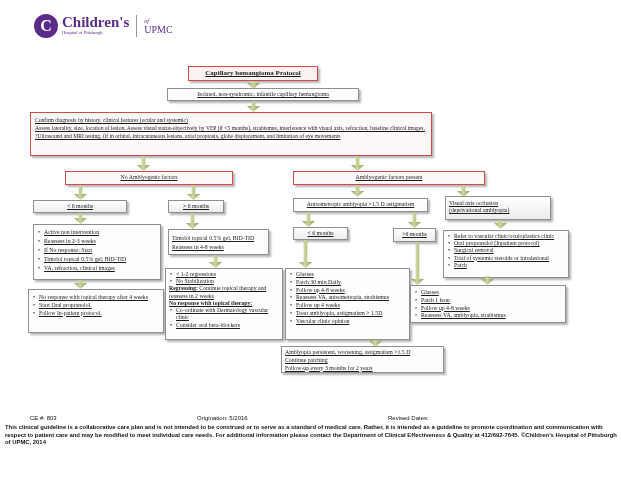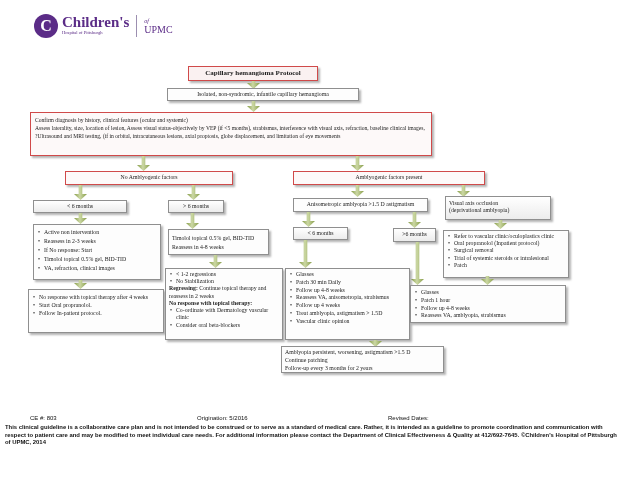--- a/index.html
+++ b/index.html
@@ -13,21 +13,21 @@
       font-family:"Liberation Serif",serif;}
   #logo .nm{color:#5b2c87;font-size:15px;font-weight:bold;line-height:1;}
   #logo .tg{color:#5b2c87;font-size:4.6px;line-height:1.4;}
   #logo .bar{width:1px;height:22px;background:#9c8fb0;margin:0 3px;}
   #logo .of{color:#5b2c87;font-size:6px;font-style:italic;line-height:1;}
   #logo .upmc{color:#5b2c87;font-size:10px;font-weight:normal;line-height:1.1;}
 
   
   .box{position:absolute;border:1px solid #8f8f8f;background:#fdfdfd;
        box-shadow:1.5px 1.5px 2px rgba(0,0,0,.30);box-sizing:border-box;
-       font-size:5.8px;line-height:1.25;padding:2px 3px;}
+       font-size:5.8px;line-height:1.25;padding:2px 3px;text-decoration:underline;}
   .red{border:1.5px solid #d04a4a;background:#fdf9f9;}
   .ctr{display:flex;align-items:center;justify-content:center;text-align:center;}
   .grad{background:linear-gradient(#ffffff,#ececec);}
   .title{font-weight:bold;font-size:7px;background:#faf1f1;}
   ul{margin:0;padding:0;list-style:none;}
   li{position:relative;padding-left:7px;}
   li::before{content:"\2022";position:absolute;left:1px;top:0;}
   .lh15 li{line-height:1.55;}
   .lh135 li{line-height:1.35;}
   b{font-weight:bold;}

